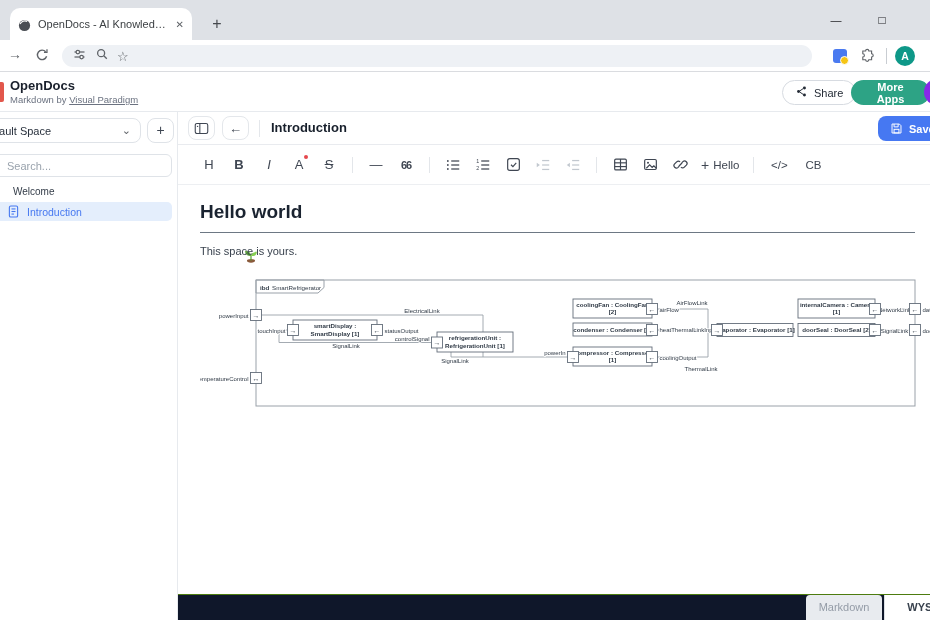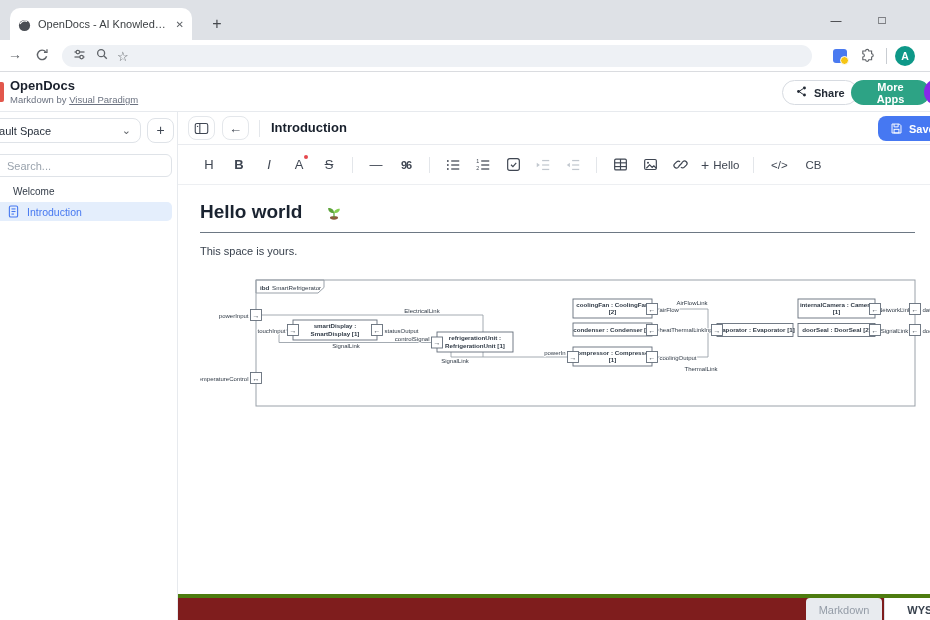--- a/index.html
+++ b/index.html
@@ -26,21 +26,21 @@
   .nav-sep{position:absolute;left:886px;top:8px;width:1px;height:16px;background:#c9cdd2;}
   .avatar-a{position:absolute;left:895px;top:6px;width:20px;height:20px;border-radius:50%;background:#0e9888;
     color:#fff;font-size:10.5px;font-weight:bold;text-align:center;line-height:20px;}
   
   .app-header{position:absolute;left:0;top:72px;width:930px;height:40px;background:#fff;border-bottom:1px solid #e7eaee;box-sizing:border-box;}
   .logo-sliver{position:absolute;left:-4px;top:10px;width:8px;height:20px;border-radius:2px;background:#e2574c;}
   .app-title{position:absolute;left:10px;top:6px;font-size:13px;font-weight:bold;color:#1a202c;}
   .app-sub{position:absolute;left:10px;top:22px;font-size:9.5px;color:#6b7280;}
   .app-sub a{color:#6b7280;}
   .share-btn{position:absolute;left:782px;top:8px;height:25px;padding:0 12px;border:1px solid #d7dbe1;border-radius:13px;
-    background:#fff;display:flex;align-items:center;gap:6px;font-size:11px;font-weight:bold;color:#242b36;box-sizing:border-box;}
+    background:#fff;display:flex;align-items:center;gap:6px;font-size:11px;font-weight:normal;color:#242b36;box-sizing:border-box;}
   .moreapps-btn{position:absolute;left:851px;top:8px;height:25px;padding:6px 12px;border:none;border-radius:13px;
     background:#2da385;display:flex;align-items:center;font-size:11px;font-weight:bold;color:#fff;box-sizing:border-box;}
   .hdr-avatar{position:absolute;left:924px;top:7px;width:26px;height:26px;border-radius:50%;background:#8729e8;}
   
   .sidebar{position:absolute;left:0;top:112px;width:178px;height:508px;background:#fff;border-right:1px solid #e7eaee;box-sizing:border-box;}
   .space-select{position:absolute;left:-28px;top:6px;width:169px;height:25px;background:#fff;border:1px solid #dfe3e8;
     border-radius:8px;display:flex;align-items:center;padding:0 9px;box-sizing:border-box;font-size:11px;color:#28303c;}
   .space-select .chev{margin-left:auto;font-size:11px;color:#5f6368;}
   .plus-btn{position:absolute;left:147px;top:6px;width:27px;height:25px;background:#fff;border:1px solid #dfe3e8;
     border-radius:8px;text-align:center;line-height:23px;font-size:14px;color:#3f4652;box-sizing:border-box;}
@@ -69,38 +69,38 @@
   .t-btn.dis svg{stroke:#c2c8cf;}
   .t-sep{width:1px;height:16px;background:#e3e6ea;margin:0 8px;}
   .t-bold{font-weight:bold;}
   .t-italic{font-style:italic;}
   .colordot{position:absolute;top:3px;right:6px;width:4px;height:4px;border-radius:50%;background:#e5484d;}
   .t-quote{font-size:11px;font-weight:bold;letter-spacing:-1px;}
   .t-insert{width:auto;padding:0 6px;gap:4px;font-size:11.5px;}
   .t-code{width:34px;font-size:11.5px;letter-spacing:0;}
   
   .content{position:absolute;left:0;top:73px;width:752px;height:409px;}
-  .doc-h1{position:absolute;left:22px;top:16px;font-size:19px;font-weight:bold;color:#1a2330;display:flex;align-items:center;gap:23px;}
+  .doc-h1{position:absolute;left:22px;top:16px;font-size:19px;font-weight:bold;color:#1a2330;display:flex;align-items:center;gap:23px;flex-direction:column;}
   .doc-hr{position:absolute;left:22px;top:47px;width:715px;height:0;border-top:1.5px solid #6d7884;}
   .doc-p{position:absolute;left:22px;top:60px;font-size:11px;color:#39424e;}
   .diagram{position:absolute;left:22px;top:81px;}
   .diagram .dg-line{stroke:#9aa1a9;stroke-width:0.9;fill:none;}
   .diagram .dg-frame{stroke:#9aa1a9;stroke-width:1;fill:none;}
   .diagram .dg-box{fill:#fff;stroke:#646e7a;stroke-width:0.9;}
   .diagram .dg-port{fill:#fff;stroke:#646e7a;stroke-width:0.9;}
   .diagram text{fill:#2f3945;font-family:"Liberation Sans",sans-serif;}
   .diagram .bname{font-size:6.2px;font-weight:bold;text-anchor:middle;}
   .diagram .lbl{font-size:6px;paint-order:stroke;stroke:#fff;stroke-width:1.6px;}
   .diagram .lblm{text-anchor:middle;}
   .diagram .lble{text-anchor:end;}
   .diagram .pg{font-size:7px;text-anchor:middle;fill:#3c4652;}
   .diagram .ftag{font-size:6.2px;}
   .diagram .ftag-b{font-weight:bold;}
   
-  .bottombar{position:absolute;left:0;bottom:0;width:752px;height:26px;background:#7f1d1d;border-top:4px solid #4d7c0f;box-sizing:border-box;}
+  .bottombar{position:absolute;left:0;bottom:0;width:752px;height:26px;background:#0f172a;border-top:1px solid #4d7c0f;box-sizing:border-box;}
   .bb-tab{position:absolute;top:0;height:26px;line-height:25px;text-align:center;font-size:11px;box-sizing:border-box;}
   .bb-md{left:628px;width:76px;background:#e8ebef;color:#949ca7;border-radius:4px 4px 0 0;}
   .bb-wys{left:706px;width:100px;background:#fff;color:#39424e;font-weight:bold;border-left:1px solid #dde1e6;}
 </style>
 </head>
 <body>
 
 <div class="screen">
 
   <div class="tabstrip">
@@ -228,21 +228,21 @@
       <div class="t-btn t-italic">I</div>
       <div class="t-btn">
           <span>A</span>
           <span class="colordot"></span>
         </div>
       <div class="t-btn">
           <s>S</s>
         </div>
       <div class="t-sep"></div>
       <div class="t-btn">—</div>
-      <div class="t-btn t-quote">96</div>
+      <div class="t-btn t-quote">66</div>
       <div class="t-sep"></div>
       <div class="t-btn">
         <svg width="16" height="16" viewBox="0 0 18 18" stroke-width="1.4" fill="none">
             <circle cx="3.2" cy="4.5" r="1" fill="#3f4652" stroke="none"></circle>
             <circle cx="3.2" cy="9" r="1" fill="#3f4652" stroke="none"></circle>
             <circle cx="3.2" cy="13.5" r="1" fill="#3f4652" stroke="none"></circle>
             <line x1="7" y1="4.5" x2="16" y2="4.5"></line>
             <line x1="7" y1="9" x2="16" y2="9"></line>
             <line x1="7" y1="13.5" x2="16" y2="13.5"></line>
           </svg>

